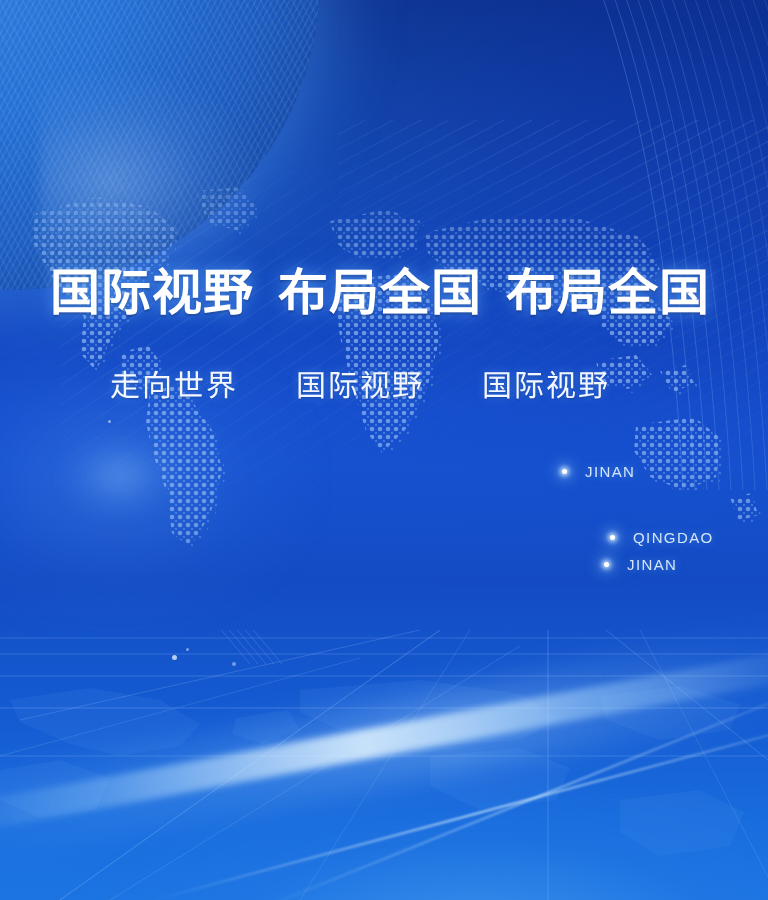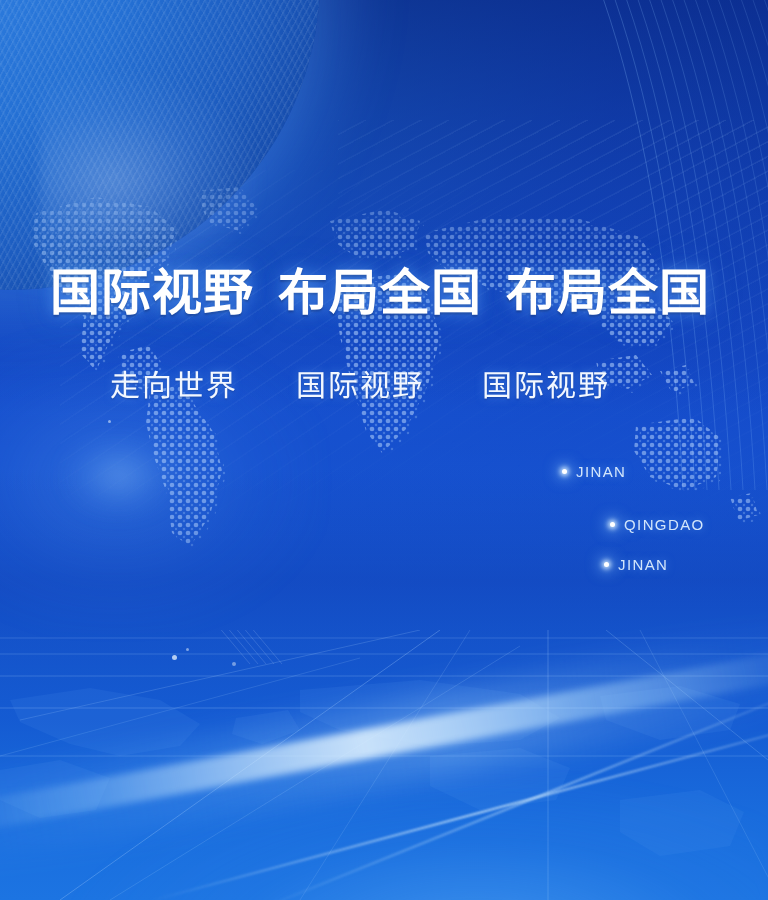--- a/index.html
+++ b/index.html
@@ -273,21 +273,21 @@
     white-space: nowrap;
     text-shadow: 0 0 10px rgba(110,180,255,0.45), 0 1px 2px rgba(4,22,80,0.35);
   }
   .subline .seg + .seg { margin-left: 58px; }
 
   
   .city {
     position: absolute;
     display: flex;
     align-items: center;
-    gap: 9px;
+    gap: 18px;
     white-space: nowrap;
   }
   .city-dot {
     position: relative;
     width: 5px;
     height: 5px;
     border-radius: 50%;
     background: #ffffff;
     box-shadow:
       0 0 5px 2px rgba(215,238,255,0.95),
@@ -295,21 +295,21 @@
     flex: 0 0 auto;
   }
   .city-label {
     font-family: "Liberation Sans", sans-serif;
     font-size: 15px;
     letter-spacing: 1.4px;
     color: #d3e6fb;
     text-shadow: 0 0 8px rgba(120,185,255,0.55);
   }
   .city-jinan   { left: 562px; top: 463px; }
-  .city-qingdao { left: 610px; top: 516px; }
+  .city-qingdao { left: 610px; top: 529px; }
   .city-linyi   { left: 604px; top: 556px; }
 
   
   .spark {
     position: absolute;
     border-radius: 50%;
     background: #eaf5ff;
   }
 </style>
 </head>

